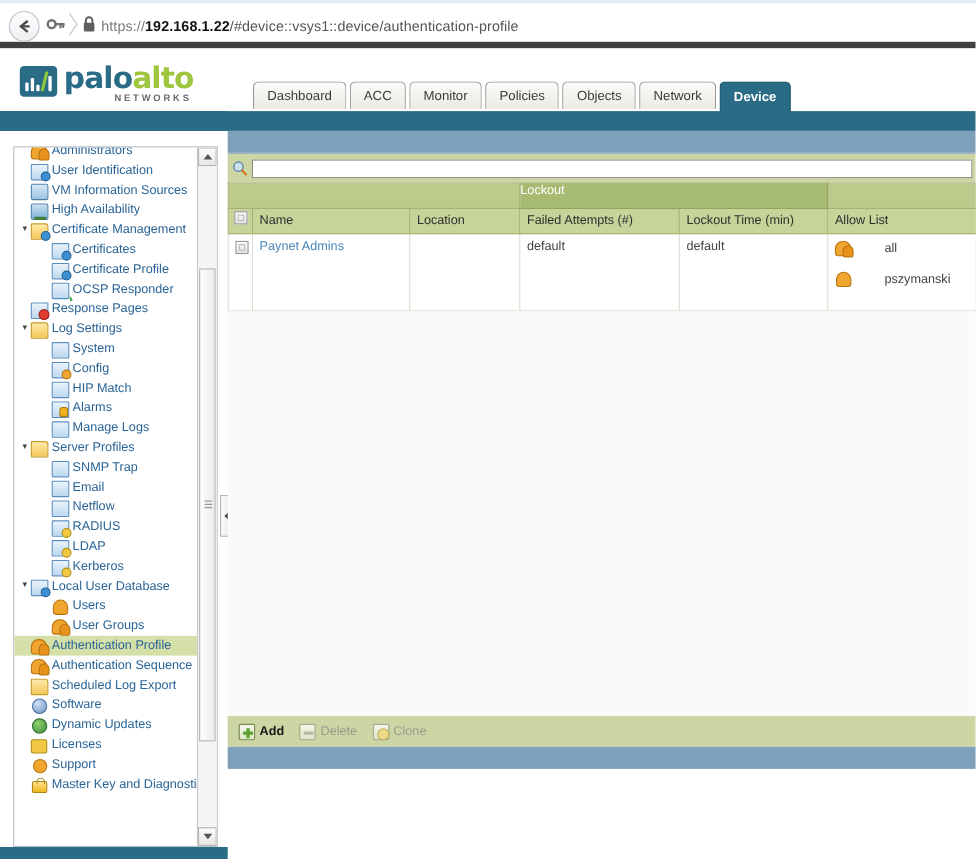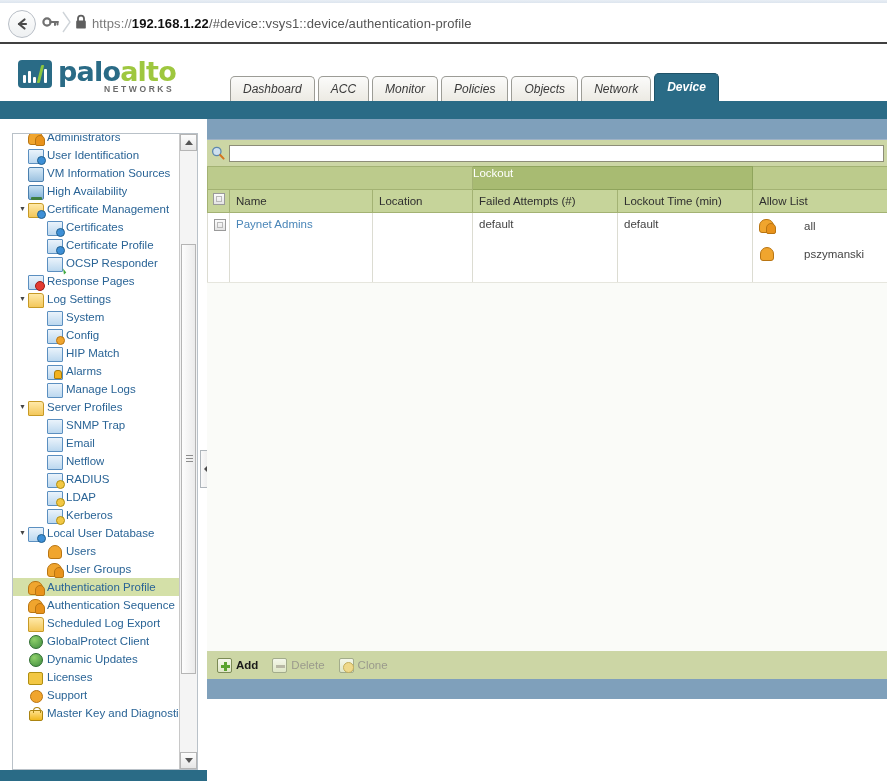--- a/index.html
+++ b/index.html
@@ -5,21 +5,21 @@
   html,body{margin:0;padding:0;}
   body{
     width:887px;height:781px;overflow:hidden;
     font-family:"Liberation Sans","DejaVu Sans",sans-serif;
     font-size:12px;color:#333;background:#fff;
   }
   .app{position:relative;width:887px;height:781px;}
 
   
   .browser-bar{position:absolute;left:0;top:0;width:887px;height:44px;
-    background:#fff;border-bottom:2px solid #404040;box-sizing:border-box;}
+    background:#fff;border-bottom:6px solid #404040;box-sizing:border-box;}
   .browser-bar:before{content:"";position:absolute;left:0;top:0;width:887px;height:3px;
     background:linear-gradient(#e8eef5,#dde5ee);}
   .back-btn{position:absolute;left:8px;top:10px;width:26px;height:26px;border-radius:50%;
     border:1px solid #b8bec6;background:linear-gradient(#fdfdfd,#eef0f2);
     display:flex;align-items:center;justify-content:center;cursor:pointer;}
   .back-btn svg{display:block;}
   .perm-icon{position:absolute;left:40px;top:14px;width:22px;height:18px;
     display:flex;align-items:center;justify-content:center;cursor:pointer;}
   .perm-sep{position:absolute;left:62px;top:11px;width:10px;height:22px;}
   .lock-icon{position:absolute;left:74px;top:14px;width:14px;height:16px;}
@@ -41,21 +41,21 @@
   .logo-mark i:nth-child(4){left:21px;height:18px;}
   .logo-mark i:nth-child(5){left:26px;height:14px;}
   .logo-word{position:absolute;left:40px;top:0px;font-size:27px;letter-spacing:-.8px;
     font-family:"DejaVu Sans","Liberation Sans",sans-serif;font-weight:bold;}
   .logo-word .a{color:#2a6b86;}
   .logo-word .b{color:#9ec73f;}
   .logo-sub{position:absolute;left:86px;top:28px;font-size:8.5px;letter-spacing:2.6px;
     color:#6b6b6b;font-weight:bold;}
 
   
-  .tabs{position:absolute;left:230px;top:74px;height:27px;display:flex;align-items:flex-end;font-style:italic;}
+  .tabs{position:absolute;left:230px;top:74px;height:27px;display:flex;align-items:flex-start;}
   .tab{height:24px;line-height:24px;padding:0 12px;margin-right:3px;font-size:12px;color:#3a3a3a;
     background:linear-gradient(#fbfbfa,#eceae3);border:1px solid #9c9c96;
     border-bottom:none;border-radius:5px 5px 0 0;cursor:pointer;white-space:nowrap;}
   .tab.active{background:#2a6b86;color:#fff;font-weight:bold;border-color:#1f5268;height:27px;line-height:27px;}
   .tabstrip-bg{position:absolute;left:0;top:101px;width:887px;height:18px;background:#2a6b86;}
   .tabstrip-bg2{position:absolute;left:0;top:119px;width:887px;height:20px;background:#7fa0bb;}
 
   
   .side-wrap{position:absolute;left:12px;top:133px;width:186px;height:637px;
     background:#fff;border:1px solid #b9c1c8;box-sizing:border-box;overflow:hidden;}
@@ -443,23 +443,23 @@
         <div class="si d1">
           <span class="arw"></span>
           <span class="ico">
             <span class="ic folder"></span>
           </span>
           <span class="lbl">Scheduled Log Export</span>
         </div>
         <div class="si d1">
           <span class="arw"></span>
           <span class="ico">
-            <span class="ic globe"></span>
-          </span>
-          <span class="lbl">GlobalProtect Client</span>
+            <span class="ic sphere"></span>
+          </span>
+          <span class="lbl">Software</span>
         </div>
         <div class="si d1">
           <span class="arw"></span>
           <span class="ico">
             <span class="ic globe"></span>
           </span>
           <span class="lbl">Dynamic Updates</span>
         </div>
         <div class="si d1">
           <span class="arw"></span>

